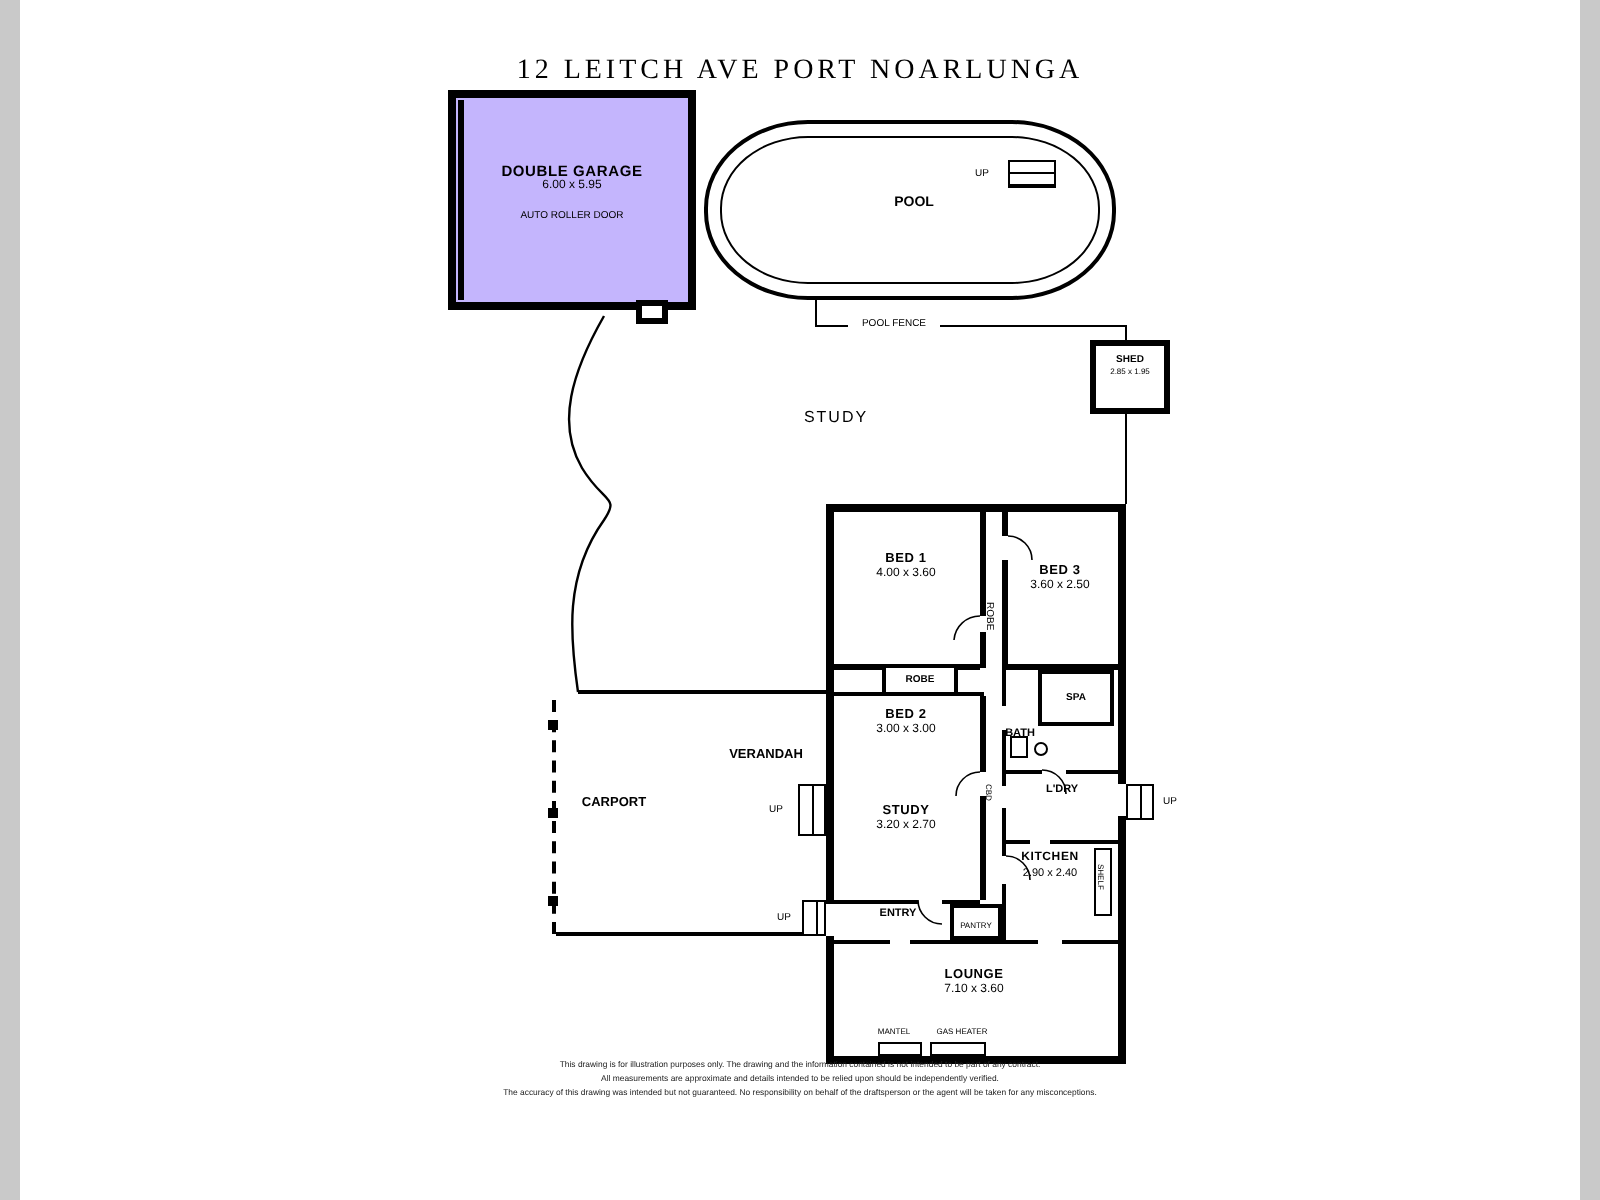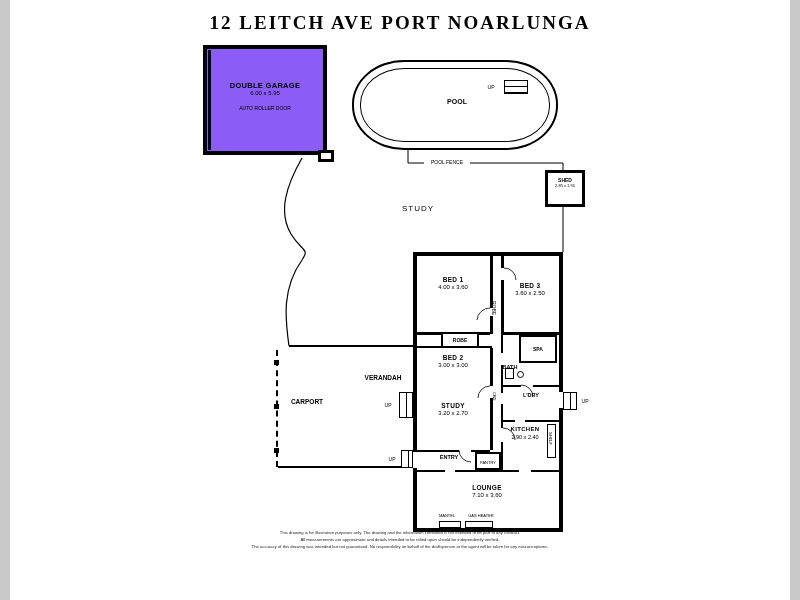--- a/index.html
+++ b/index.html
@@ -1,31 +1,31 @@
 <!DOCTYPE html>
 <html><head>
 <meta charset="utf-8">
 <style>
   html,body{margin:0;padding:0;background:#fff;}
   .canvas{position:relative;width:800px;height:600px;background:#fff;overflow:hidden;
           font-family:"Liberation Sans",sans-serif;color:#000;}
   .sidebar{position:absolute;top:0;width:10px;height:600px;background:#c9c9c9;}
   .sidebar.left{left:0;} .sidebar.right{right:0;}
-  .title{position:absolute;top:12px;left:0;width:100%;text-align:center;
-         font-family:"Liberation Serif",serif;font-weight:bold;font-size:19px;letter-spacing:2px;}
+  .title{position:absolute;top:28px;left:0;width:100%;text-align:center;
+         font-family:"Liberation Serif",serif;font-weight:normal;font-size:14px;letter-spacing:2px;}
   .wall{position:absolute;background:#000;}
   .lbl{position:absolute;text-align:center;line-height:1.25;}
   .rname{font-weight:bold;font-size:6.5px;letter-spacing:.3px;}
   .rsize{font-size:6px;}
   .tiny{font-size:5px;} .microtiny{font-size:4px;}
   .box{position:absolute;border:1px solid #000;background:#fff;box-sizing:border-box;}
   .box2{position:absolute;border:2px solid #000;background:#fff;box-sizing:border-box;}
   
-  .garage{position:absolute;left:203px;top:45px;width:124px;height:110px;
-          border:4px solid #000;box-sizing:border-box;background:#8b5cf6;}
+  .garage{position:absolute;left:224px;top:45px;width:124px;height:110px;
+          border:4px solid #000;box-sizing:border-box;background:#c4b5fd;}
   .garage-strip{position:absolute;left:1px;top:1px;bottom:1px;width:3px;background:#000;}
   .garage-txt{position:absolute;left:0;top:32px;width:100%;text-align:center;}
   
   .pool{position:absolute;left:352px;top:60px;width:206px;height:90px;
         border:2px solid #000;border-radius:52px/44px;box-sizing:border-box;background:#fff;}
   .pool-inner{position:absolute;left:6px;top:6px;right:6px;bottom:6px;
               border:1.5px solid #000;border-radius:44px/36px;}
   .steps{position:absolute;border:1px solid #000;background:
          repeating-linear-gradient(to bottom,#fff 0 5px,#000 5px 6px);box-sizing:border-box;}
   .steps-h{position:absolute;border:1px solid #000;background:

